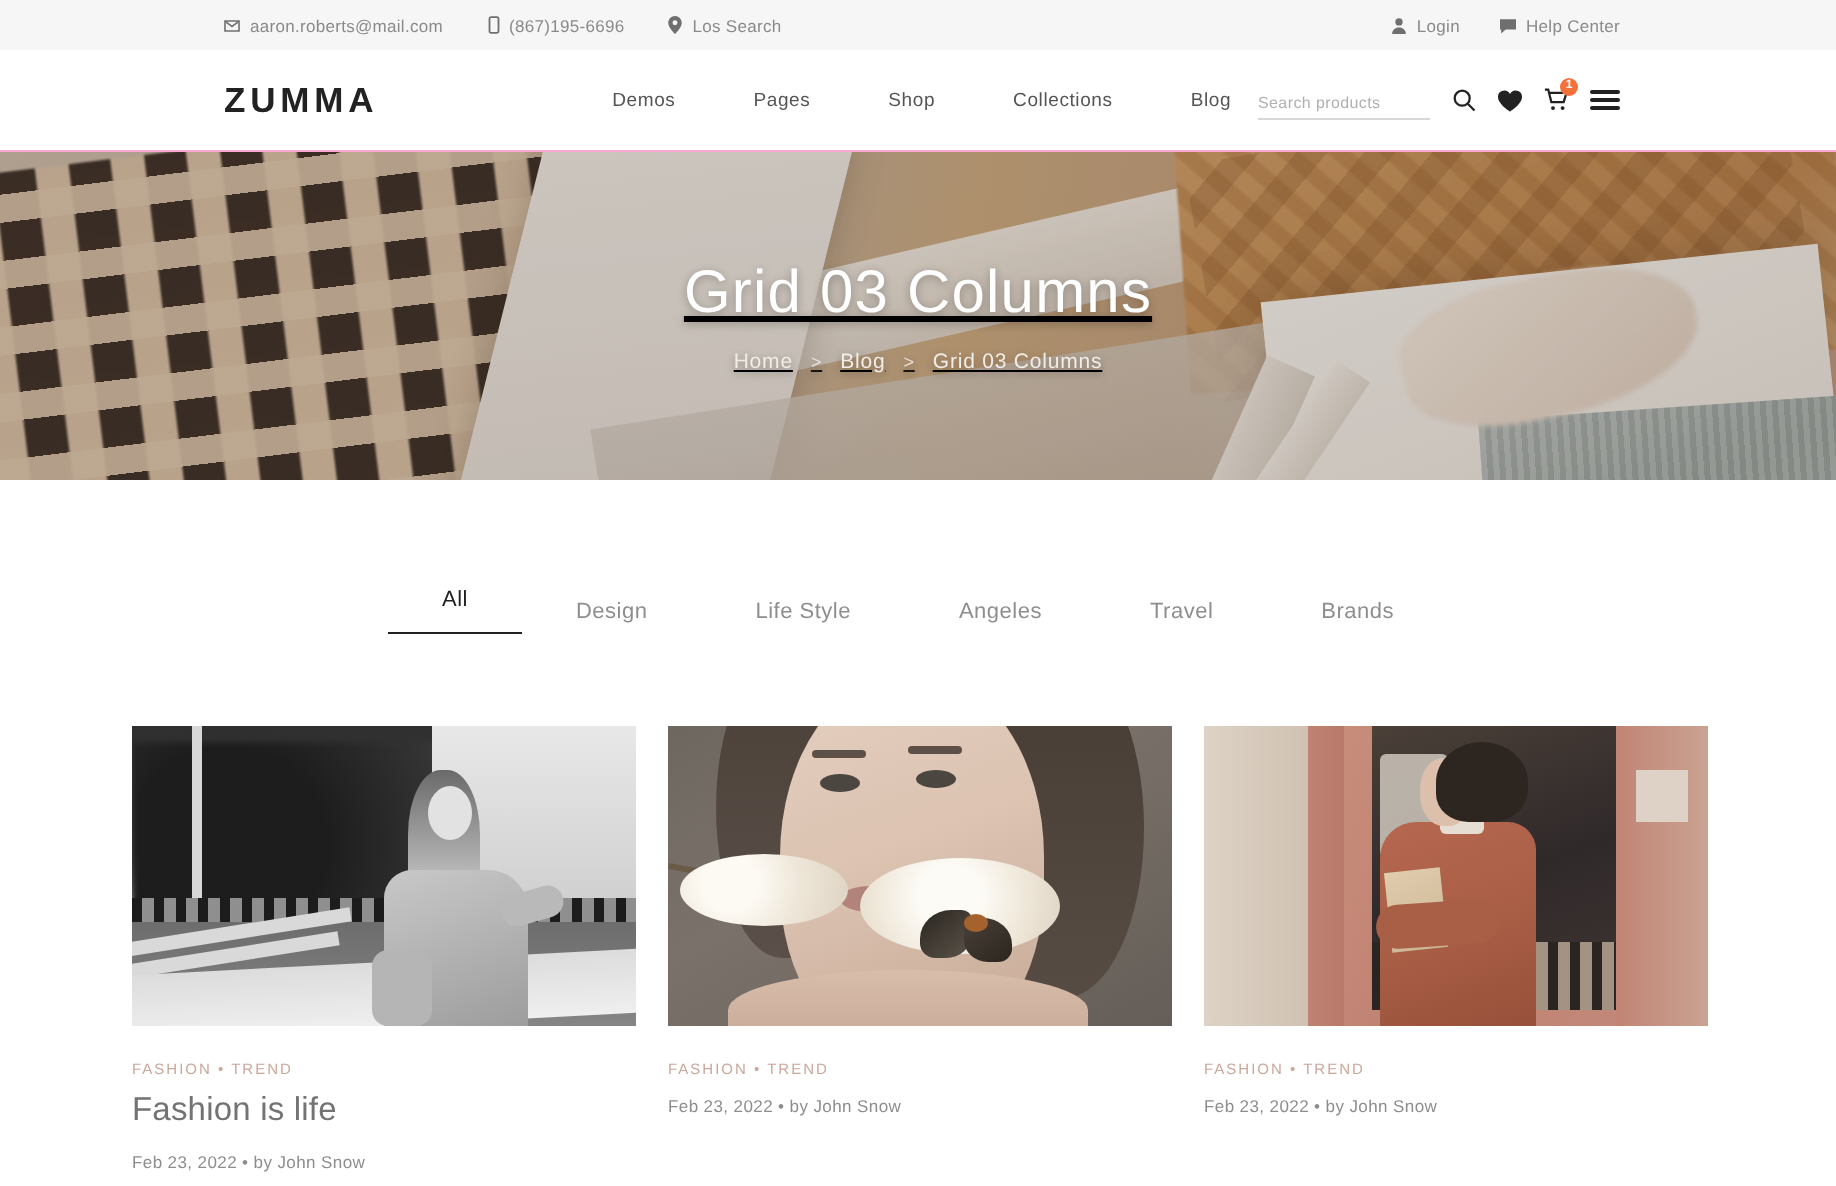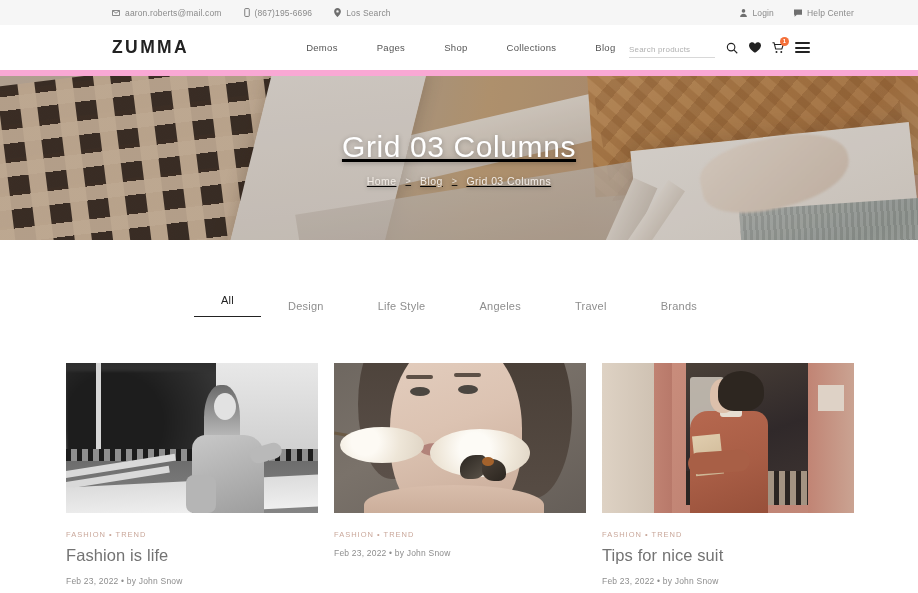--- a/index.html
+++ b/index.html
@@ -9,39 +9,39 @@
     font-family: "Liberation Sans", sans-serif;
     overflow: hidden;
   }
 
   
   .topbar {
     height: 25px;
     background: #f6f6f6;
     display: flex;
     align-items: center;
-    padding: 0 64px 0 112px;
+    padding: 0 108px 0 112px;
     font-size: 8.5px;
     color: #8a8a8a;
     letter-spacing: .15px;
   }
   .topbar-left { display: flex; align-items: center; gap: 22px; }
   .topbar-right { display: flex; align-items: center; gap: 20px; margin-left: auto; }
   .tb-item { display: flex; align-items: center; gap: 5px; white-space: nowrap; }
   .tb-item .ico { display: inline-flex; align-items: center; color: #6f6f6f; }
   .tb-item svg { display: block; }
 
   
   .header {
     height: 51px;
     background: #fff;
     display: flex;
     align-items: center;
     padding: 0 108px 0 112px;
-    border-bottom: 6px solid #f9a8d4;
+    border-bottom: 1px solid #f9a8d4;
   }
   .logo {
     font-size: 17.5px;
     font-weight: 700;
     letter-spacing: 2.4px;
     color: #222;
   }
   .nav {
     display: flex;
     align-items: center;
@@ -521,17 +521,16 @@
       <div class="layer i3-pillar"></div>
       <div class="layer i3-pillar2"></div>
       <div class="layer i3-coat"></div>
       <div class="layer i3-book"></div>
       <div class="layer i3-arm"></div>
       <div class="layer i3-collar"></div>
       <div class="layer i3-face"></div>
       <div class="layer i3-hair"></div>
     </div>
     <div class="card-cat">FASHION • TREND</div>
-    <div class="card-title">Tips for nice suit</div>
     <div class="card-meta">Feb 23, 2022 • by John Snow</div>
   </div>
 
 </div>
 
 </body></html>

